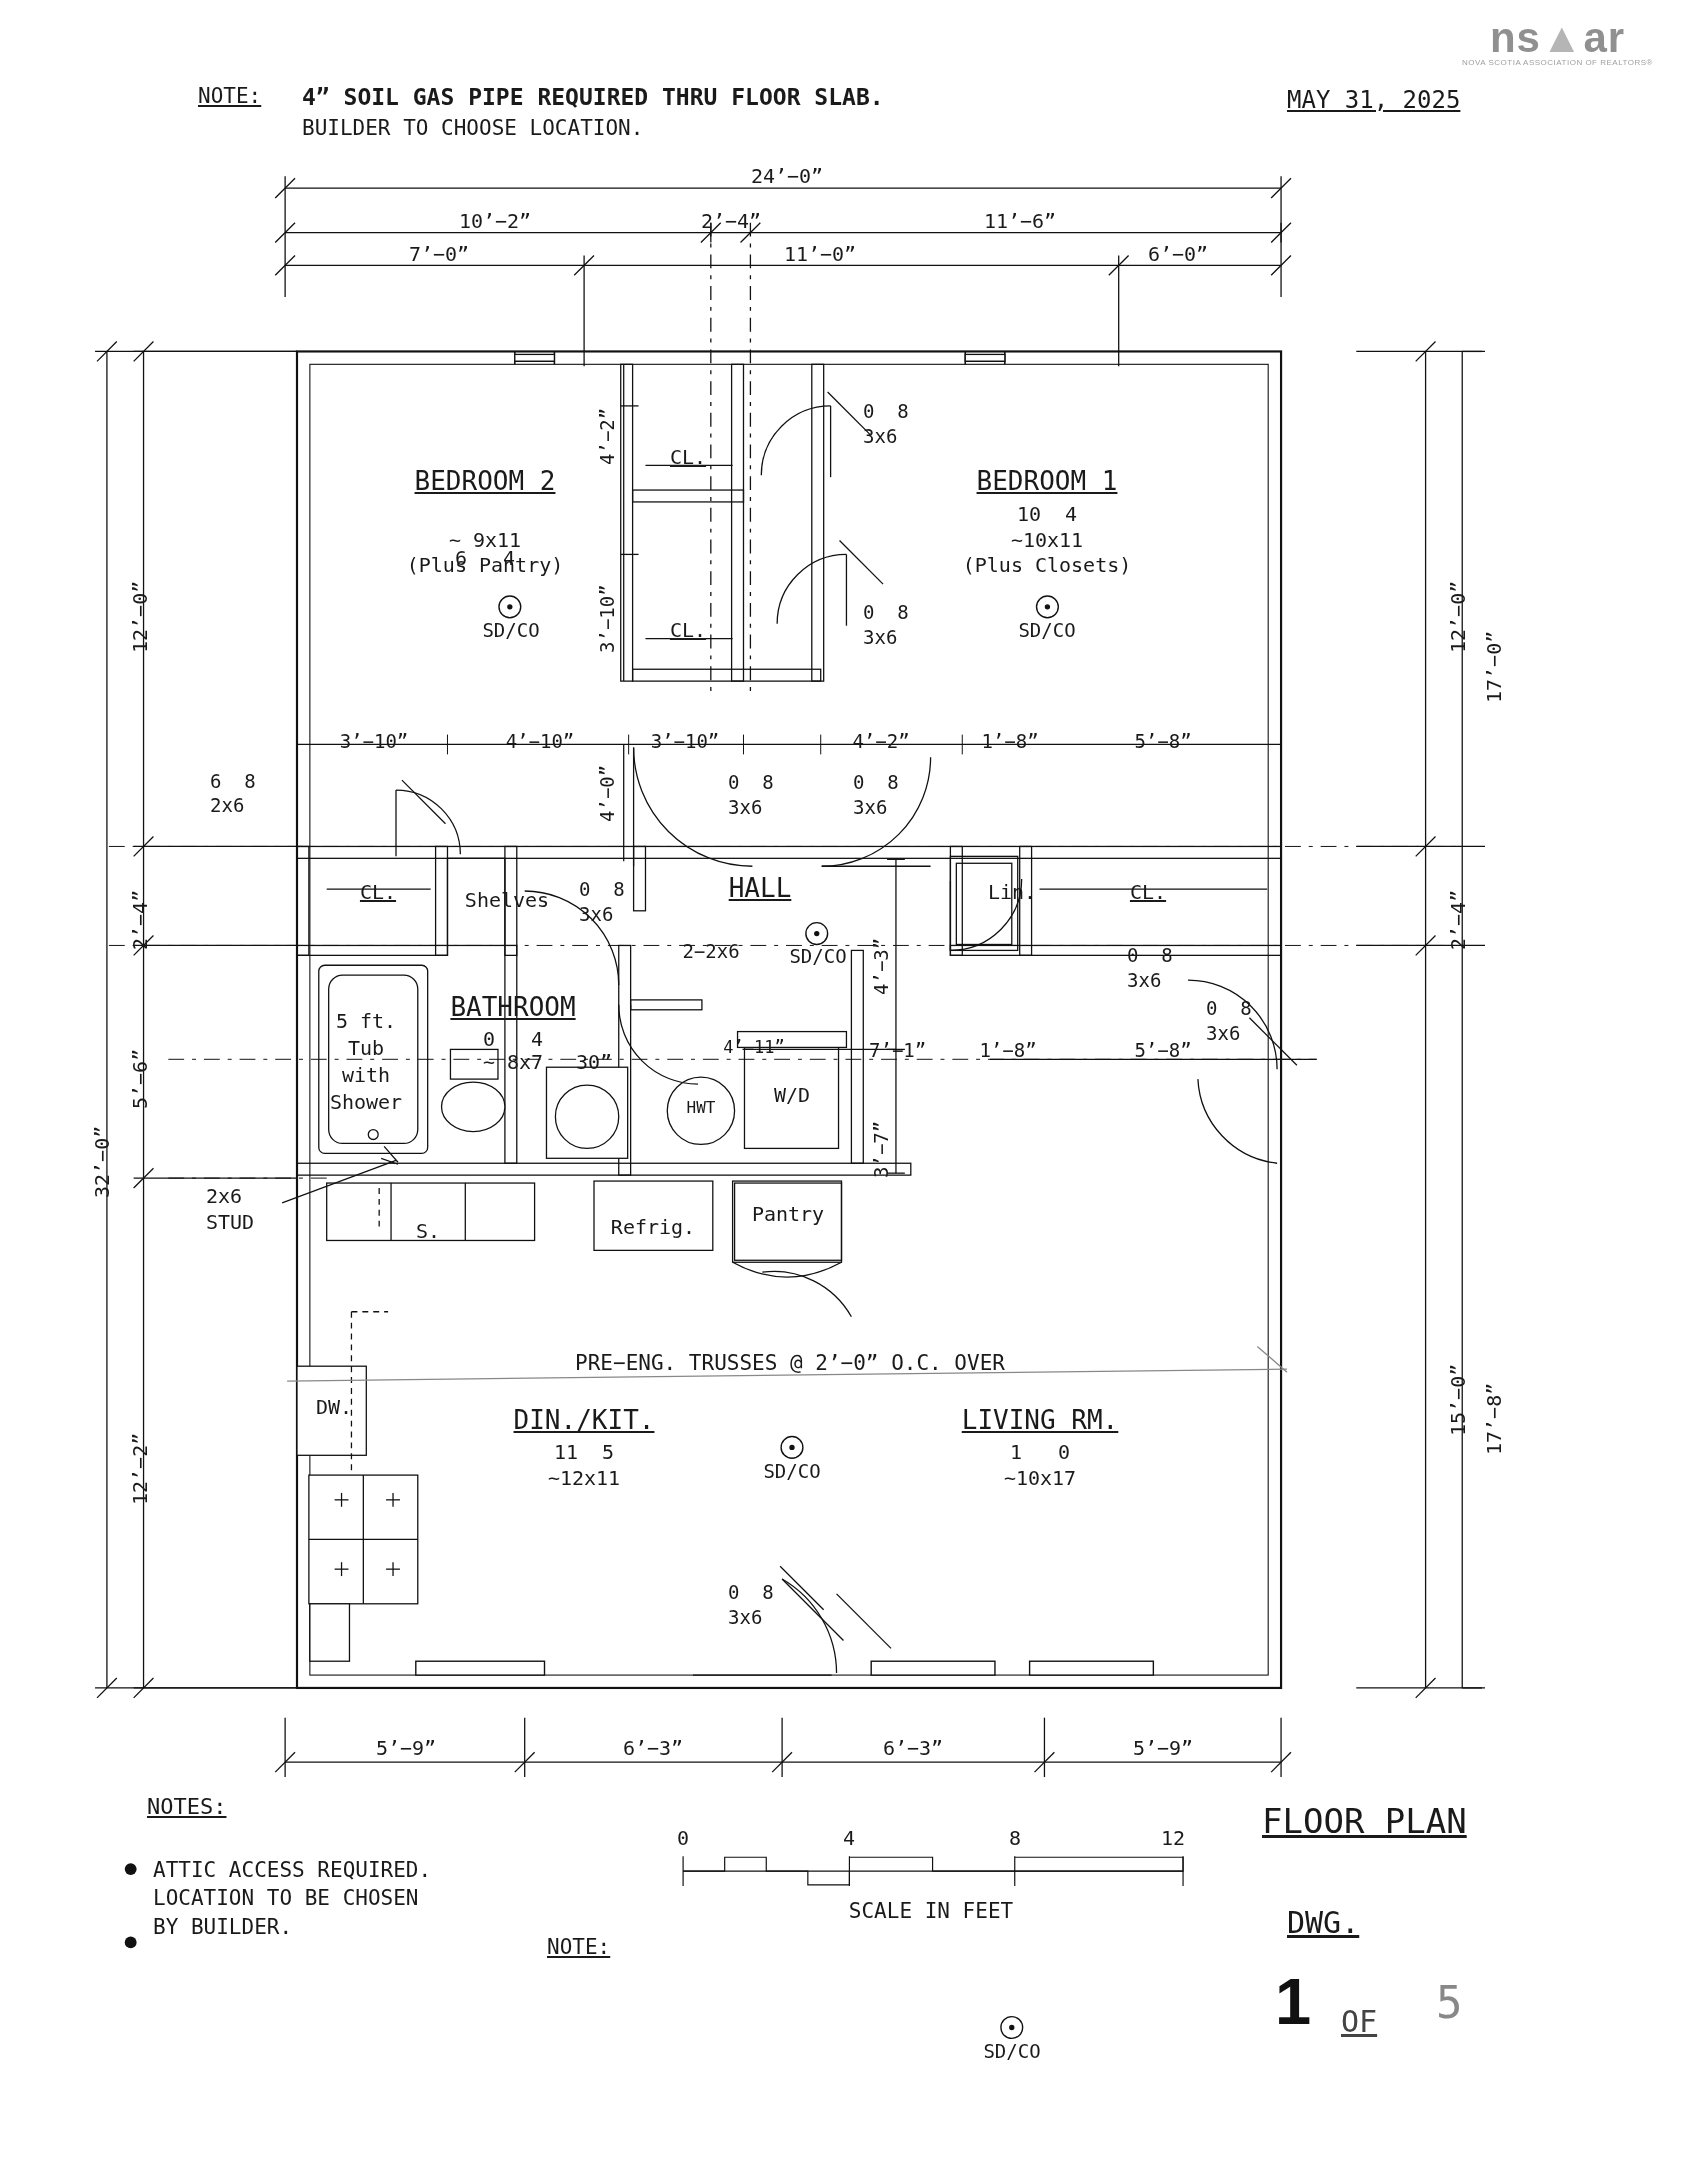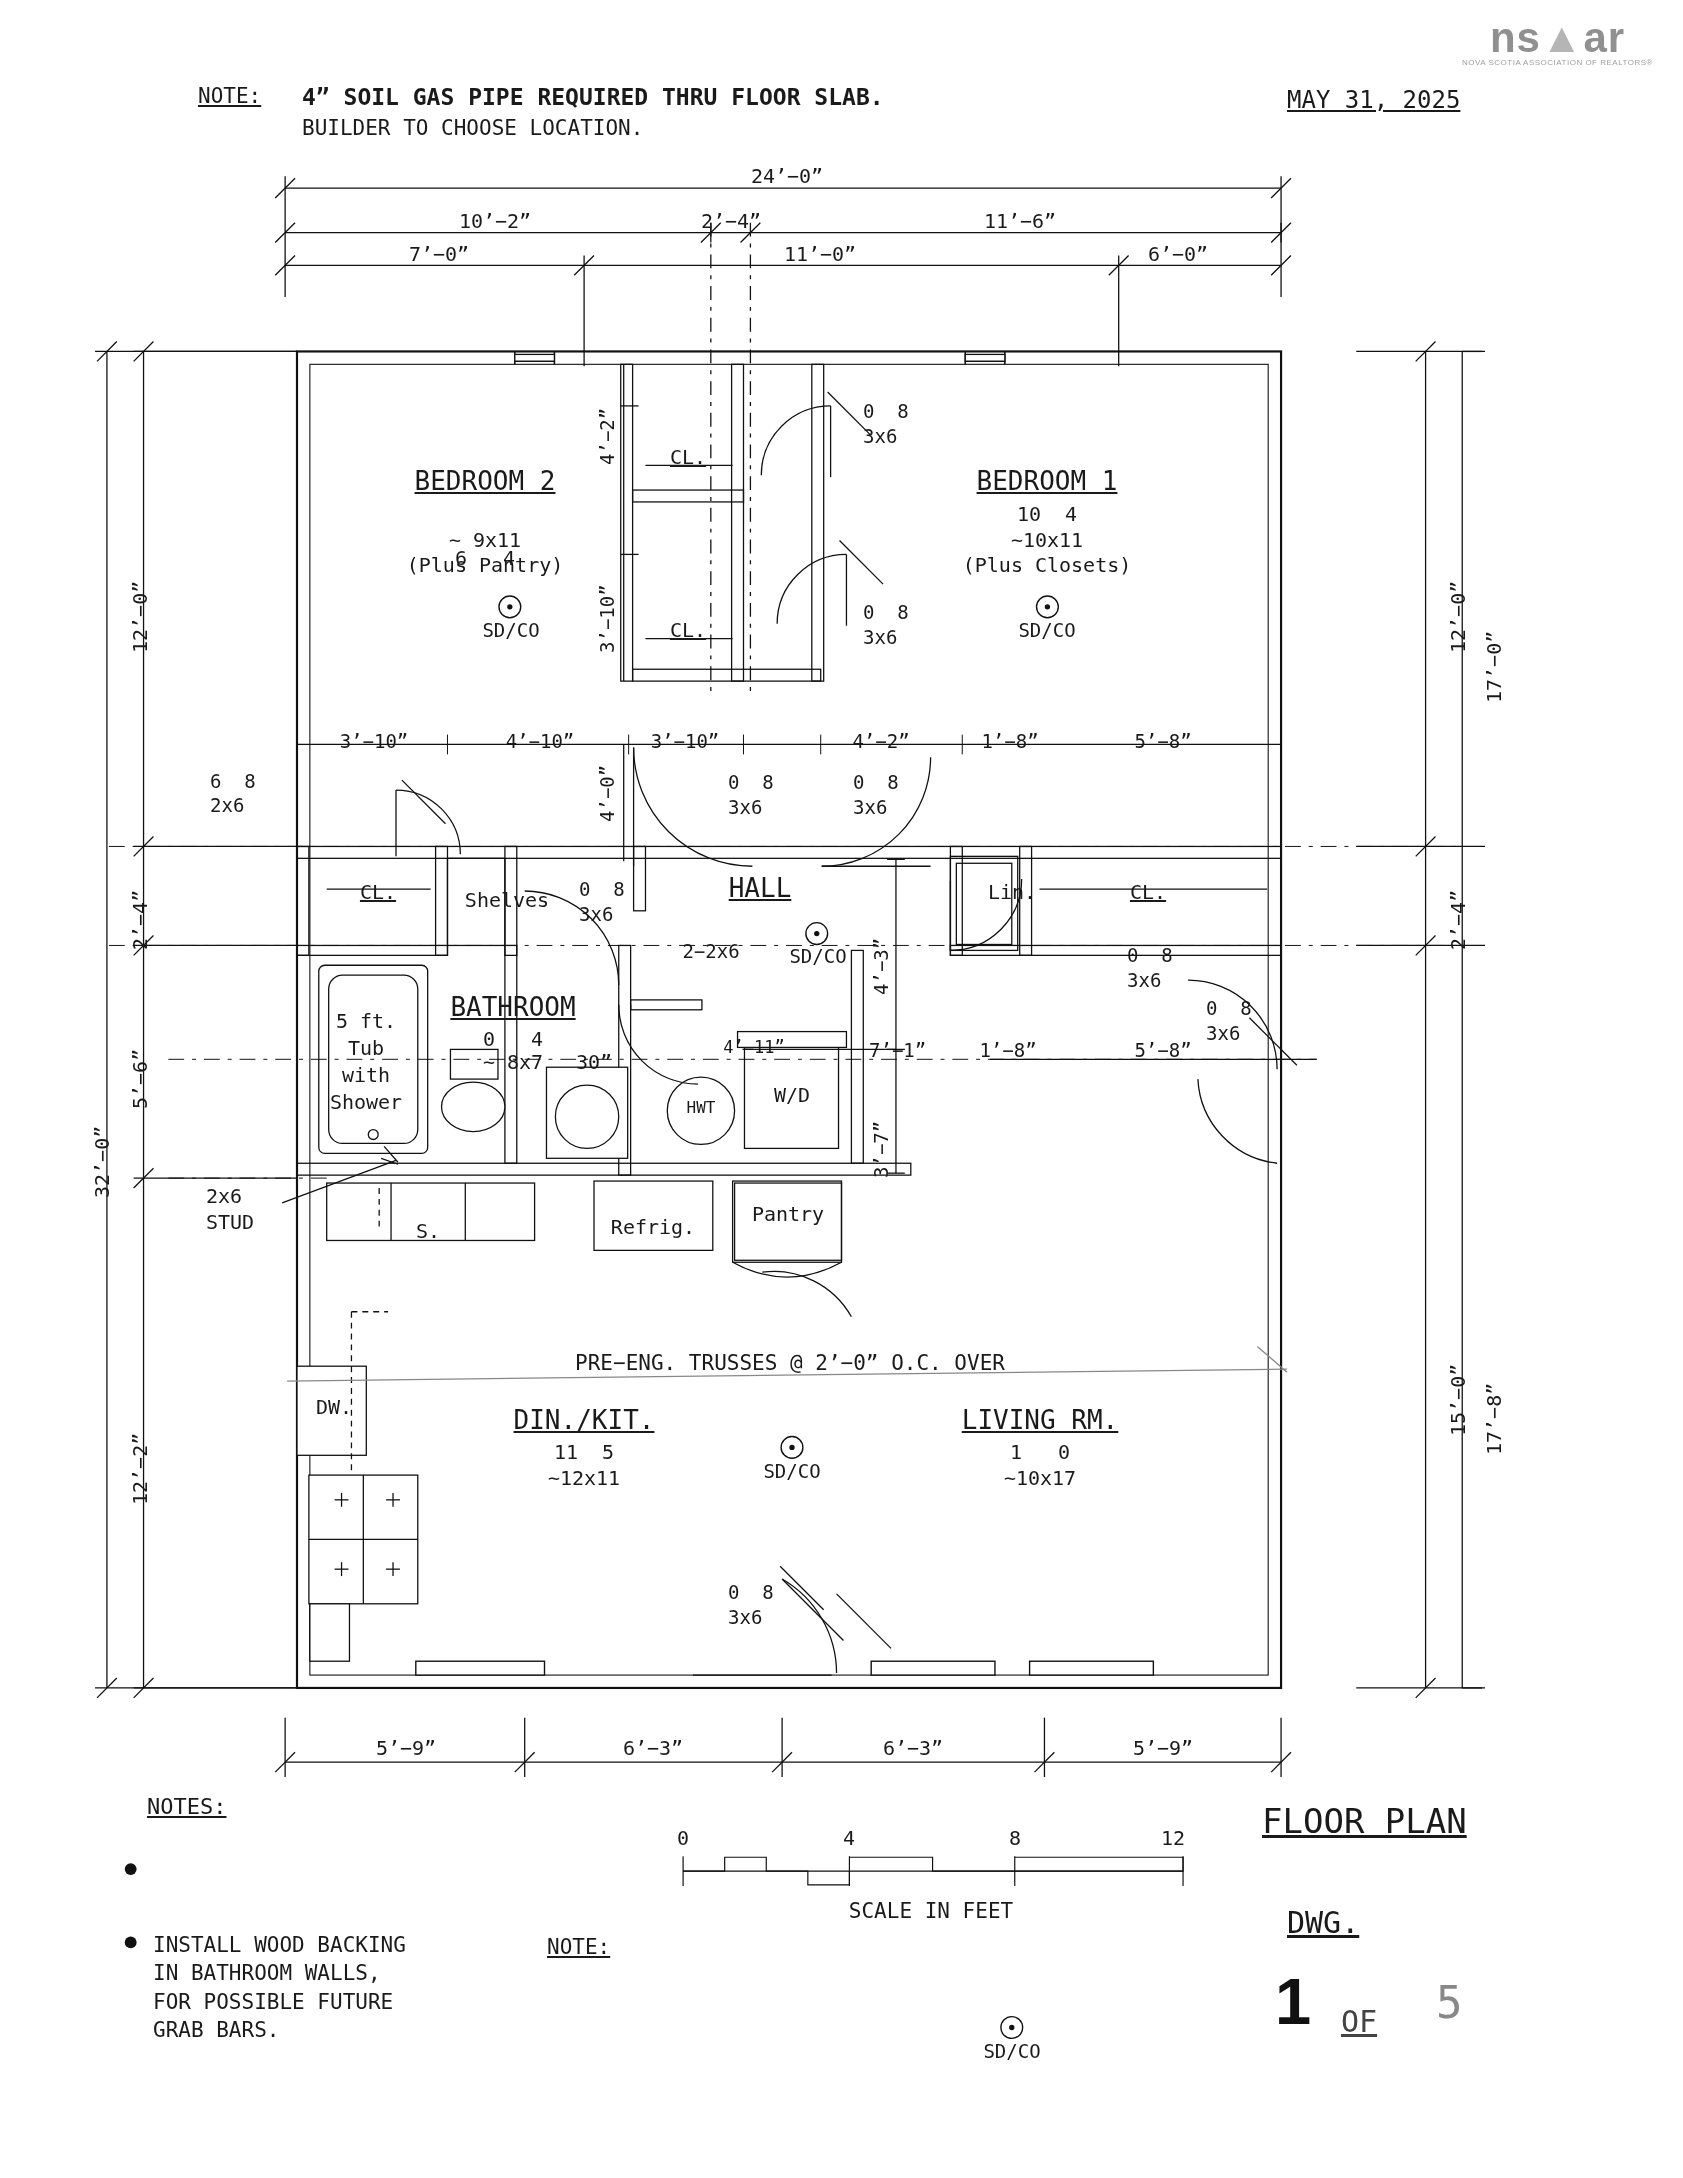--- a/index.html
+++ b/index.html
@@ -397,24 +397,23 @@
 <div class="t" style="left:579px;top:879px;font-size:19px;">0  8</div>
 <div class="t" style="left:579px;top:904px;font-size:19px;">3x6</div>
 <div class="t" style="left:1127px;top:945px;font-size:19px;">0  8</div>
 <div class="t" style="left:1127px;top:970px;font-size:19px;">3x6</div>
 <div class="t" style="left:1206px;top:998px;font-size:19px;">0  8</div>
 <div class="t" style="left:1206px;top:1023px;font-size:19px;">3x6</div>
 <div class="t" style="left:728px;top:1582px;font-size:19px;">0  8</div>
 <div class="t" style="left:728px;top:1607px;font-size:19px;">3x6</div>
 
 <div class="t u" style="left:147px;top:1794px;font-size:22px;">NOTES:</div>
-<div class="t" style="left:153px;top:1931px;font-size:21px;line-height:1.35;">INSTALL WOOD BACKING
-IN BATHROOM WALLS,
-FOR POSSIBLE FUTURE
-GRAB BARS.</div>
+<div class="t" style="left:153px;top:1856px;font-size:21px;line-height:1.35;">ATTIC ACCESS REQUIRED.
+LOCATION TO BE CHOSEN
+BY BUILDER.</div>
 
 <div class="t c" style="left:683px;top:1827px;font-size:20px;">0</div>
 <div class="t c" style="left:849px;top:1827px;font-size:20px;">4</div>
 <div class="t c" style="left:1015px;top:1827px;font-size:20px;">8</div>
 <div class="t c" style="left:1173px;top:1827px;font-size:20px;">12</div>
 <div class="t c" style="left:931px;top:1899px;font-size:21px;">SCALE IN FEET</div>
 
 <div class="t u" style="left:547px;top:1935px;font-size:21px;">NOTE:</div>
 <div class="t c" style="left:1012px;top:2041px;font-size:19px;">SD/CO</div>
 

